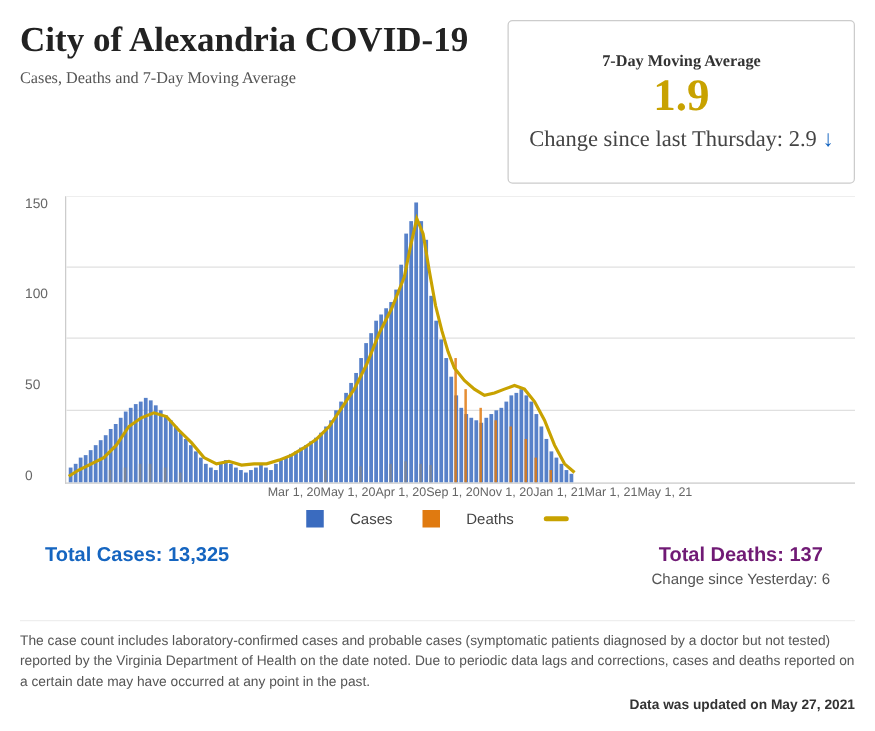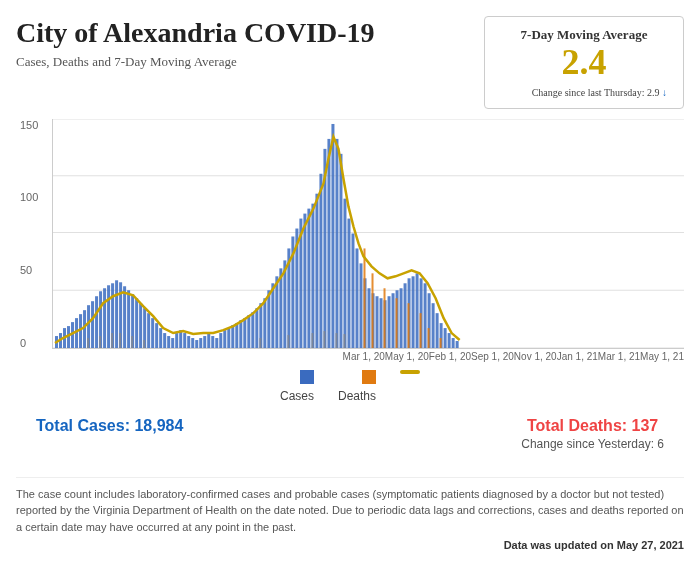--- a/index.html
+++ b/index.html
@@ -25,21 +25,21 @@
       line-height: 1.2;
     }
     .title-section .subtitle {
       font-size: 13px;
       color: #555;
       margin-top: 4px;
     }
     .stat-box {
       border: 1px solid #ccc;
       border-radius: 4px;
-      padding: 10px 16px;
+      padding: 24px 16px;
       text-align: center;
       min-width: 200px;
       background: #fff;
     }
     .stat-box .stat-title {
       font-size: 13px;
       font-weight: bold;
       color: #333;
     }
     .stat-box .stat-subtitle {
@@ -47,24 +47,23 @@
       color: #555;
       margin-bottom: 4px;
     }
     .stat-box .stat-value {
       font-size: 36px;
       font-weight: bold;
       color: #c8a200;
       line-height: 1.1;
     }
     .stat-box .stat-change {
-      font-size: 10px;
+      font-size: 18px;
       color: #444;
       margin-top: 4px;
-      text-align: right;
     }
     .chart-area {
       position: relative;
       width: 100%;
       height: 230px;
       margin-top: 10px;
       border-left: 1px solid #ccc;
       border-bottom: 1px solid #ccc;
     }
     .chart-svg {
@@ -82,40 +81,39 @@
       font-size: 11px;
       color: #666;
     }
     .chart-wrapper {
       position: relative;
       margin-left: 36px;
       margin-top: 8px;
     }
     .x-labels {
       display: flex;
-      justify-content: flex-end;
+      justify-content: center;
       font-size: 10px;
       color: #666;
       margin-left: 36px;
       margin-top: 2px;
       padding-left: 32px;
     }
     .legend {
       display: flex;
       justify-content: center;
       gap: 24px;
       margin-top: 8px;
       font-size: 12px;
       color: #444;
     }
     .legend-item {
       display: flex;
-      align-items: flex-end;
-      gap: 5px;
-      flex-direction: column;
+      align-items: center;
+      gap: 21px;
     }
     .legend-box {
       width: 14px;
       height: 14px;
     }
     .legend-line {
       width: 20px;
       height: 4px;
       border-radius: 2px;
     }
@@ -126,21 +124,21 @@
       padding: 0 20px;
     }
     .total-block {
       text-align: center;
     }
     .total-label {
       font-size: 16px;
       font-weight: bold;
     }
     .total-cases { color: #1565c0; }
-    .total-deaths { color: #ef4444; }
+    .total-deaths { color: #701a75; }
     .total-change {
       font-size: 12px;
       color: #555;
       margin-top: 2px;
     }
     .footnote {
       font-size: 11px;
       color: #555;
       margin-top: 26px;
       line-height: 1.5;
@@ -165,21 +163,21 @@
 </head>
 <body>
 
 <div class="header-row">
   <div class="title-section">
     <h1>City of Alexandria COVID-19</h1>
     <div class="subtitle">Cases, Deaths and 7-Day Moving Average</div>
   </div>
   <div class="stat-box">
     <div class="stat-title">7-Day Moving Average</div>
-    <div class="stat-value">2.4</div>
+    <div class="stat-value">1.9</div>
     <div class="stat-change">
       <span>Change since last Thursday: 2.9</span>
       <span style="color:#1565c0;">↓</span>
     </div>
   </div>
 </div>
 
 <div class="chart-wrapper">
   <div class="y-labels">
     <span>150</span>
@@ -338,21 +336,21 @@
           200,195 210,185 220,170 230,155 240,135 250,110 260,90 270,65 275,40 280,18 
           285,30 290,60 295,88 300,108 305,125 310,138 318,148 326,155 334,160 342,158 
           350,155 358,152 366,155 374,165 382,180 390,200 398,215 406,222" fill="none" stroke="#c8a200" stroke-width="2.5"></polyline>
     </svg>
   </div>
 </div>
 
 <div class="x-labels">
   <span>Mar 1, 20</span>
   <span>May 1, 20</span>
-  <span>Feb 1, 20</span>
+  <span>Apr 1, 20</span>
   <span>Sep 1, 20</span>
   <span>Nov 1, 20</span>
   <span>Jan 1, 21</span>
   <span>Mar 1, 21</span>
   <span>May 1, 21</span>
 </div>
 
 <div class="legend">
   <div class="legend-item">
     <div class="legend-box" style="background:#3a6bbf;"></div>
@@ -362,21 +360,21 @@
     <div class="legend-box" style="background:#e07a10;"></div>
     <span>Deaths</span>
   </div>
   <div class="legend-item">
     <div class="legend-line" style="background:#c8a200;"></div>
   </div>
 </div>
 
 <div class="totals-row">
   <div class="total-block">
-    <div class="total-label total-cases">Total Cases: 18,984</div>
+    <div class="total-label total-cases">Total Cases: 13,325</div>
   </div>
   <div class="total-block">
     <div class="total-label total-deaths">Total Deaths: 137</div>
     <div class="total-change">Change since Yesterday: 6</div>
   </div>
 </div>
 
 <div class="footnote">The case count includes laboratory-confirmed cases and probable cases (symptomatic patients diagnosed by a doctor but not tested) reported by the Virginia Department of Health on the date noted. Due to periodic data lags and corrections, cases and deaths reported on a certain date may have occurred at any point in the past.</div>
 
 <div class="update-note">

